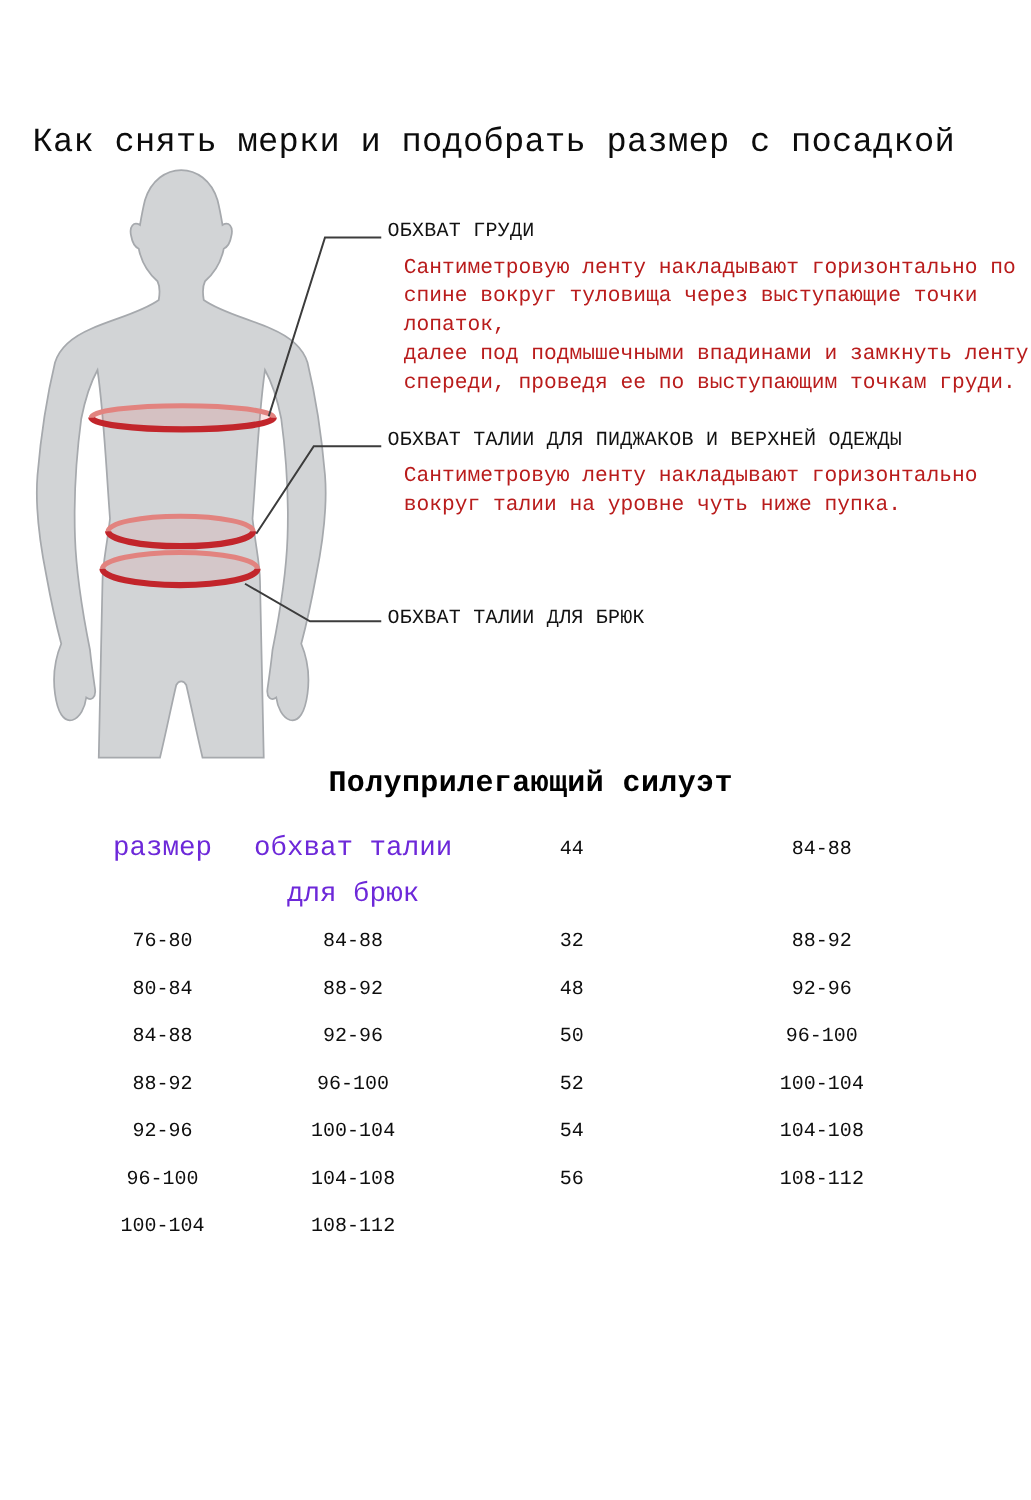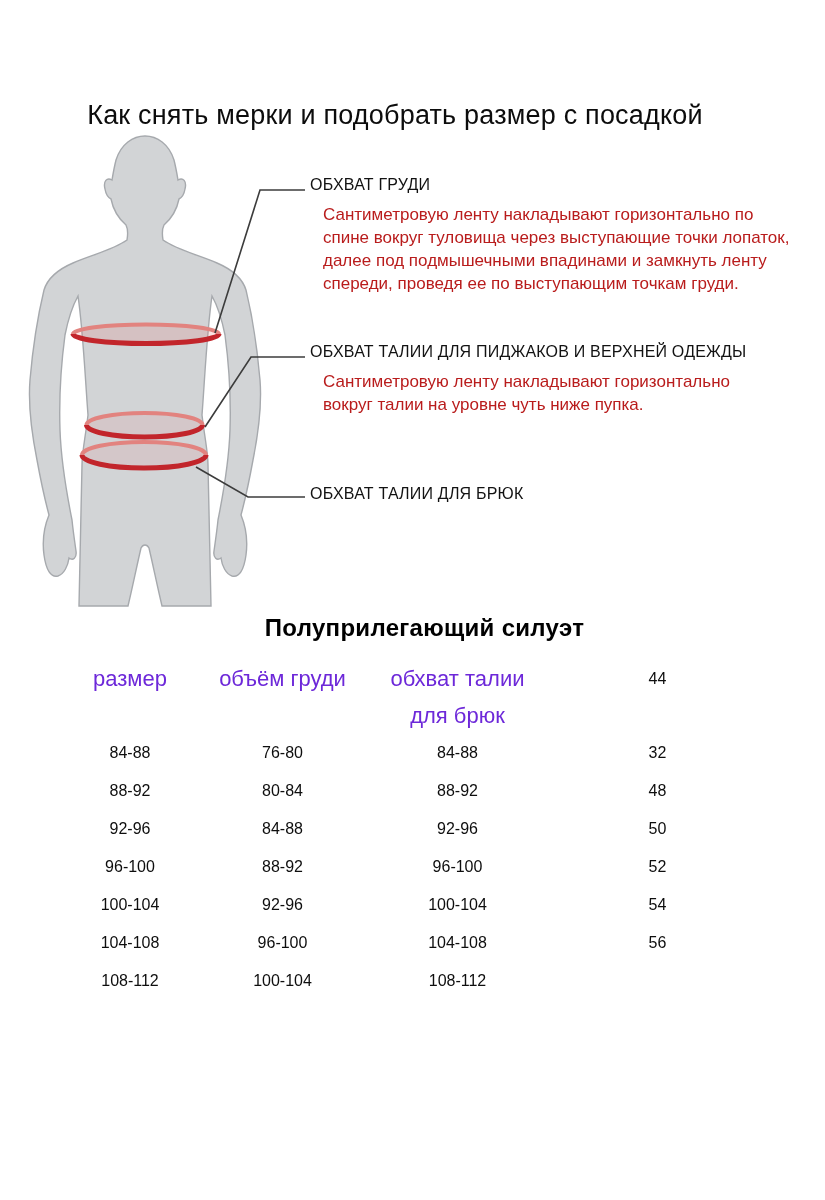--- a/index.html
+++ b/index.html
@@ -1,20 +1,20 @@
 <!DOCTYPE html>
 <html lang="ru"><head>
 <meta charset="utf-8">
 <style>
   html,body{margin:0;padding:0;background:#fff;}
   .page{
     position:relative;
     width:825px;height:1148px;
     background:#ffffff;
-    font-family:Liberation Sans, sans-serif;
+    font-family:Liberation Mono, monospace;
     color:#111;
     overflow:hidden;
   }
   .page-title{
     position:absolute;left:0;top:82px;width:790px;
     text-align:center;
     font-size:27px;font-weight:400;color:#0c0c0c;
     letter-spacing:0.2px;
   }
   .figure-wrap{position:absolute;left:15px;top:130px;width:300px;height:480px;}
@@ -153,21 +153,20 @@
   </div>
 
   <div class="callout callout-trousers">
     <div class="callout-heading">ОБХВАТ ТАЛИИ ДЛЯ БРЮК</div>
   </div>
 
   <div class="table-heading">Полуприлегающий силуэт</div>
 
   <div class="size-table">
     <div class="th">размер</div>
-    <div class="th">объём груди</div>
     <div class="th">обхват талии
 для брюк</div>
 
     <div class="td">44</div>
     <div class="td">84-88</div>
     <div class="td">76-80</div>
     <div class="td">84-88</div>
 
     <div class="td">32</div>
     <div class="td">88-92</div>

